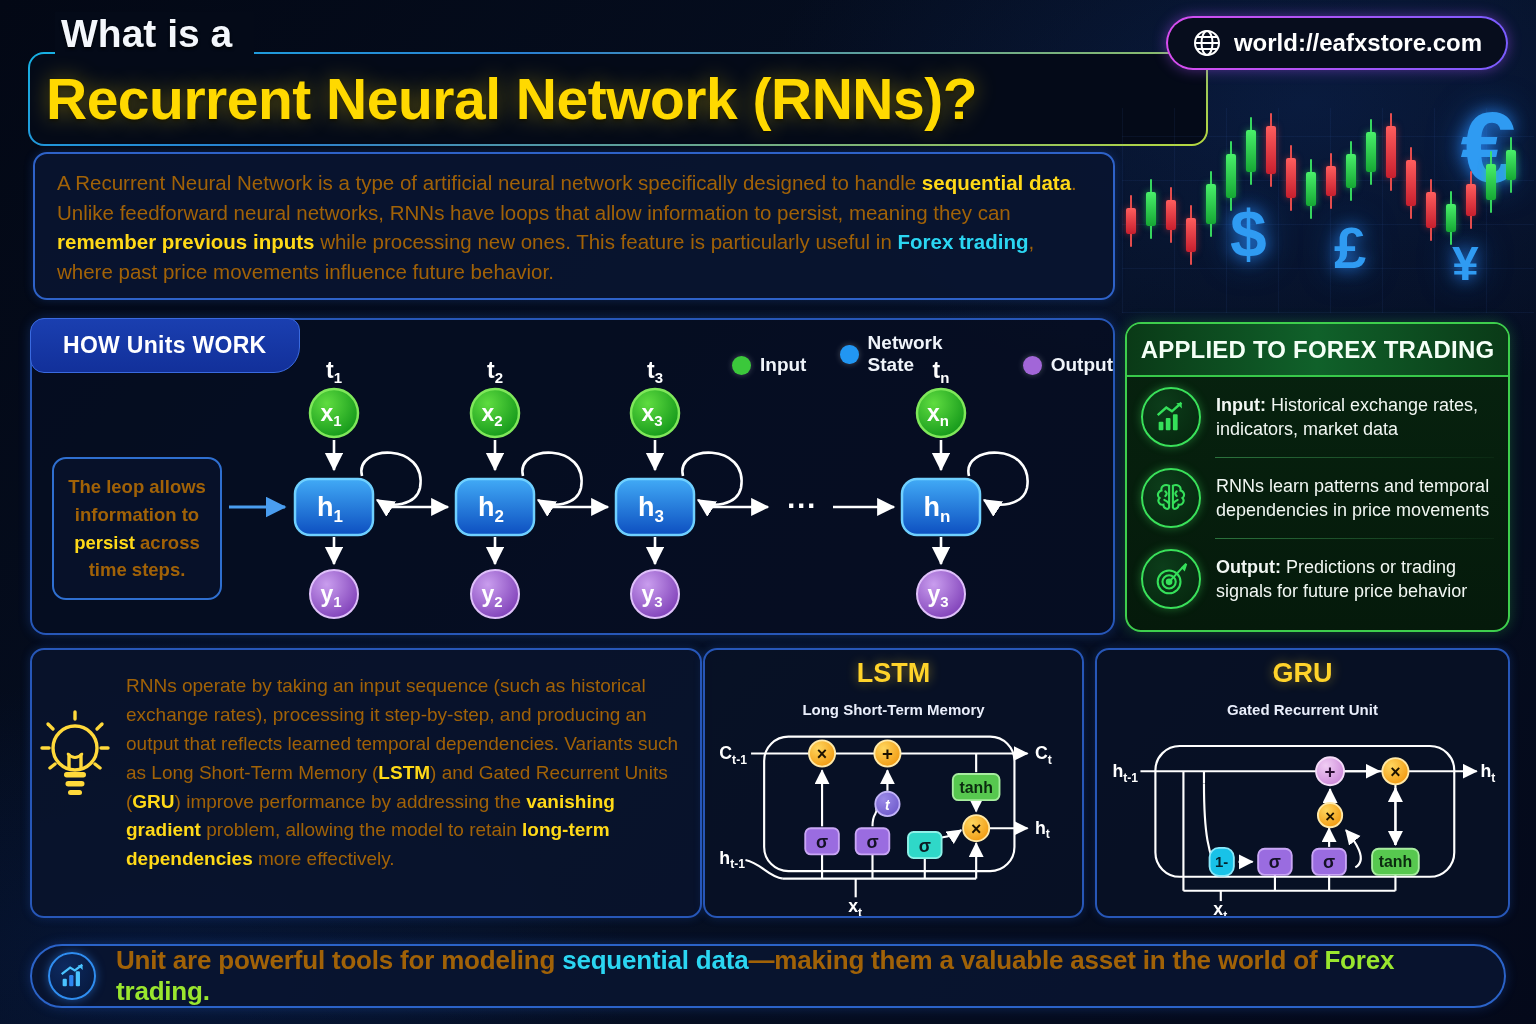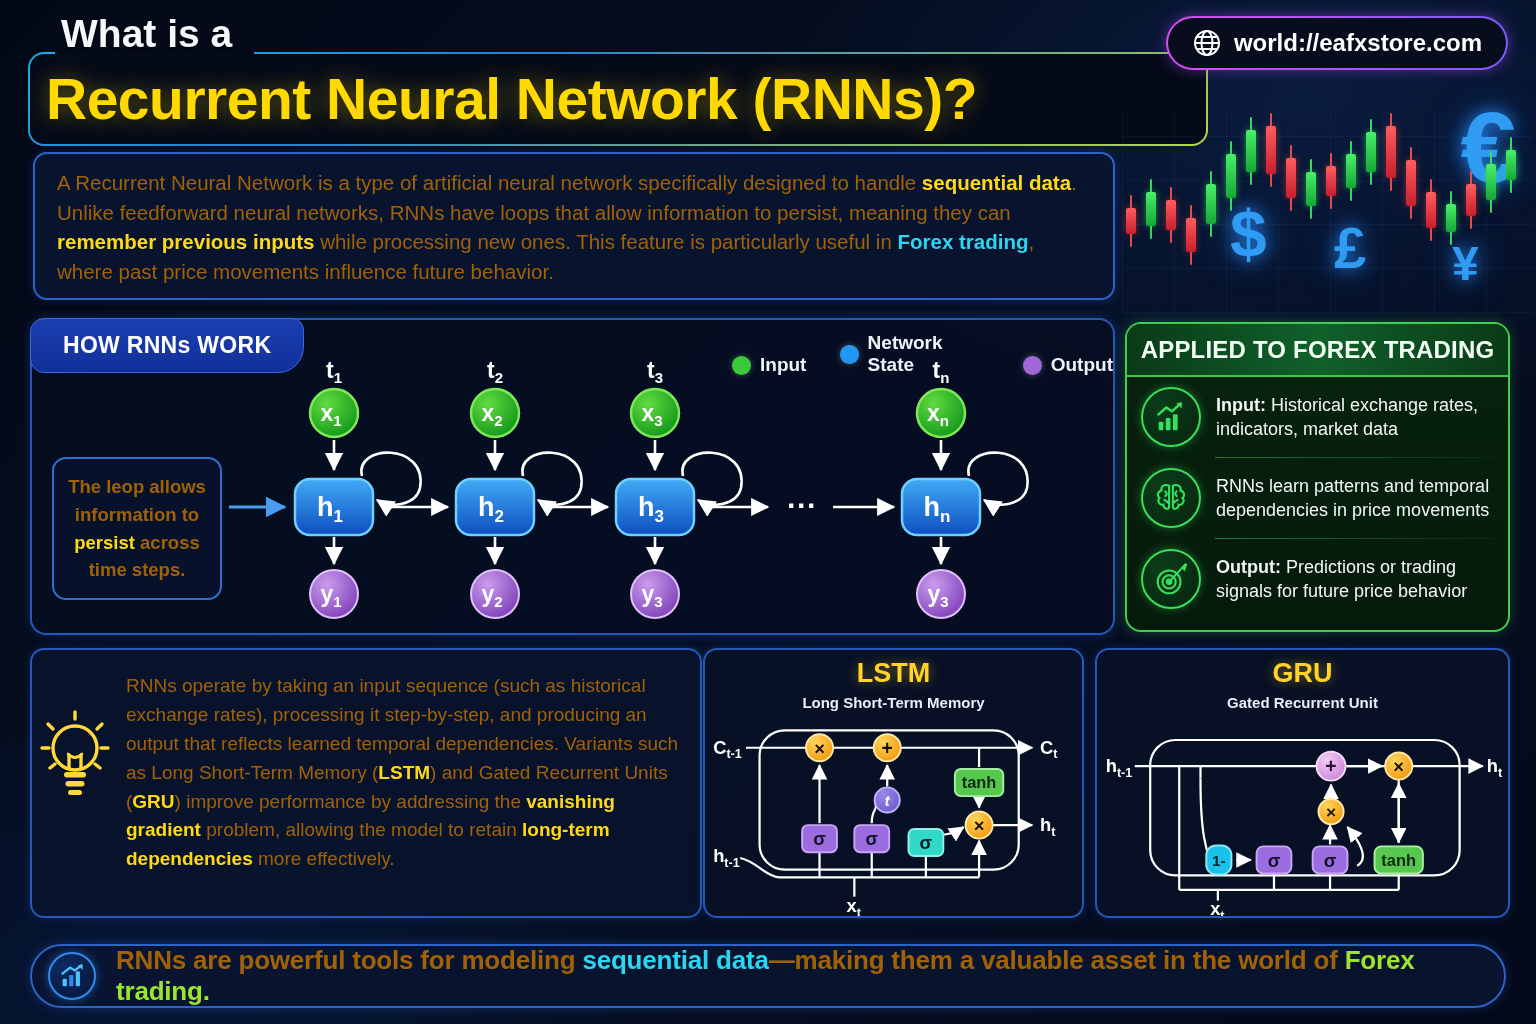--- a/index.html
+++ b/index.html
@@ -128,21 +128,21 @@
 
   
   .cell-panel{
     position:absolute;top:648px;height:270px;border:2px solid #2757b8;border-radius:14px;
     background:rgba(8,17,38,.88);box-shadow:0 0 10px rgba(40,100,220,.25);
     display:flex;flex-direction:column;align-items:center;padding-top:8px;
   }
   .lstm-panel{left:703px;width:381px}
   .gru-panel{left:1095px;width:415px}
   .cell-title{font-size:27px;font-weight:bold;color:#ffd32a;text-shadow:0 0 12px rgba(255,210,40,.45)}
-  .cell-sub{font-size:15px;font-weight:600;color:#e9eefb;margin-top:5px}
+  .cell-sub{font-size:15px;font-weight:600;color:#e9eefb;margin-top:12px}
 
   
   .footer-bar{
     position:absolute;left:30px;top:944px;width:1476px;height:64px;border-radius:32px;
     border:2px solid #2b63c8;background:rgba(9,21,48,.92);
     display:flex;align-items:center;gap:20px;padding:0 10px 0 16px;
     box-shadow:0 0 12px rgba(40,100,220,.3);
   }
   .footer-ic{
     flex:0 0 48px;height:48px;border-radius:50%;border:2px solid #2f8df0;
@@ -218,21 +218,21 @@
     <div class="candle g" style="left: 324px; top: 96px; height: 28px;"></div>
     <div class="wick" style="left: 348px; top: 63px; height: 58px; background: rgb(240, 80, 80);"></div>
     <div class="candle r" style="left: 344px; top: 76px; height: 32px;"></div>
     <div class="wick" style="left: 368px; top: 43px; height: 62px; background: rgb(58, 224, 98);"></div>
     <div class="candle g" style="left: 364px; top: 56px; height: 36px;"></div>
     <div class="wick" style="left: 388px; top: 29px; height: 56px; background: rgb(58, 224, 98);"></div>
     <div class="candle g" style="left: 384px; top: 42px; height: 30px;"></div>
   </div>
 
 <div class="hww">
-  <div class="hww-badge">HOW RNNs WORK</div>
+  <div class="hww-badge">HOW Units WORK</div>
 
   <div class="legend">
     <div class="legend-item">
       <span class="legend-dot" style="background: rgb(59, 200, 59);"></span>
       <span class="legend-label">Input</span>
     </div>
     <div class="legend-item">
       <span class="legend-dot" style="background: rgb(33, 150, 243);"></span>
       <span class="legend-label">Network State</span>
     </div>
@@ -575,14 +575,14 @@
 <div class="footer-bar">
   <div class="footer-ic">
     <svg width="30" height="30" viewBox="0 0 32 32" fill="none">
       <rect x="6" y="19" width="4.5" height="8" rx="1.2" fill="#4ac3ff"></rect>
       <rect x="13" y="15" width="4.5" height="12" rx="1.2" fill="#2e86f0"></rect>
       <rect x="20" y="11" width="4.5" height="16" rx="1.2" fill="#4ac3ff"></rect>
       <polyline points="5,14 14,7 19,10 27,4" stroke="#4ac3ff" stroke-width="2.4"></polyline>
       <path d="M27 4 L27.5 9.5 L22 4.8 Z" fill="#4ac3ff"></path>
     </svg>
   </div>
-  <div class="footer-text"><span class="c-white">RNNs are powerful tools for modeling </span><span class="c-cyan">sequential data</span><span class="c-white">—making them a valuable asset in the world of </span><span class="c-green">Forex trading.</span></div>
+  <div class="footer-text"><span class="c-white">Unit are powerful tools for modeling </span><span class="c-cyan">sequential data</span><span class="c-white">—making them a valuable asset in the world of </span><span class="c-green">Forex trading.</span></div>
 </div>
 
 </body></html>

